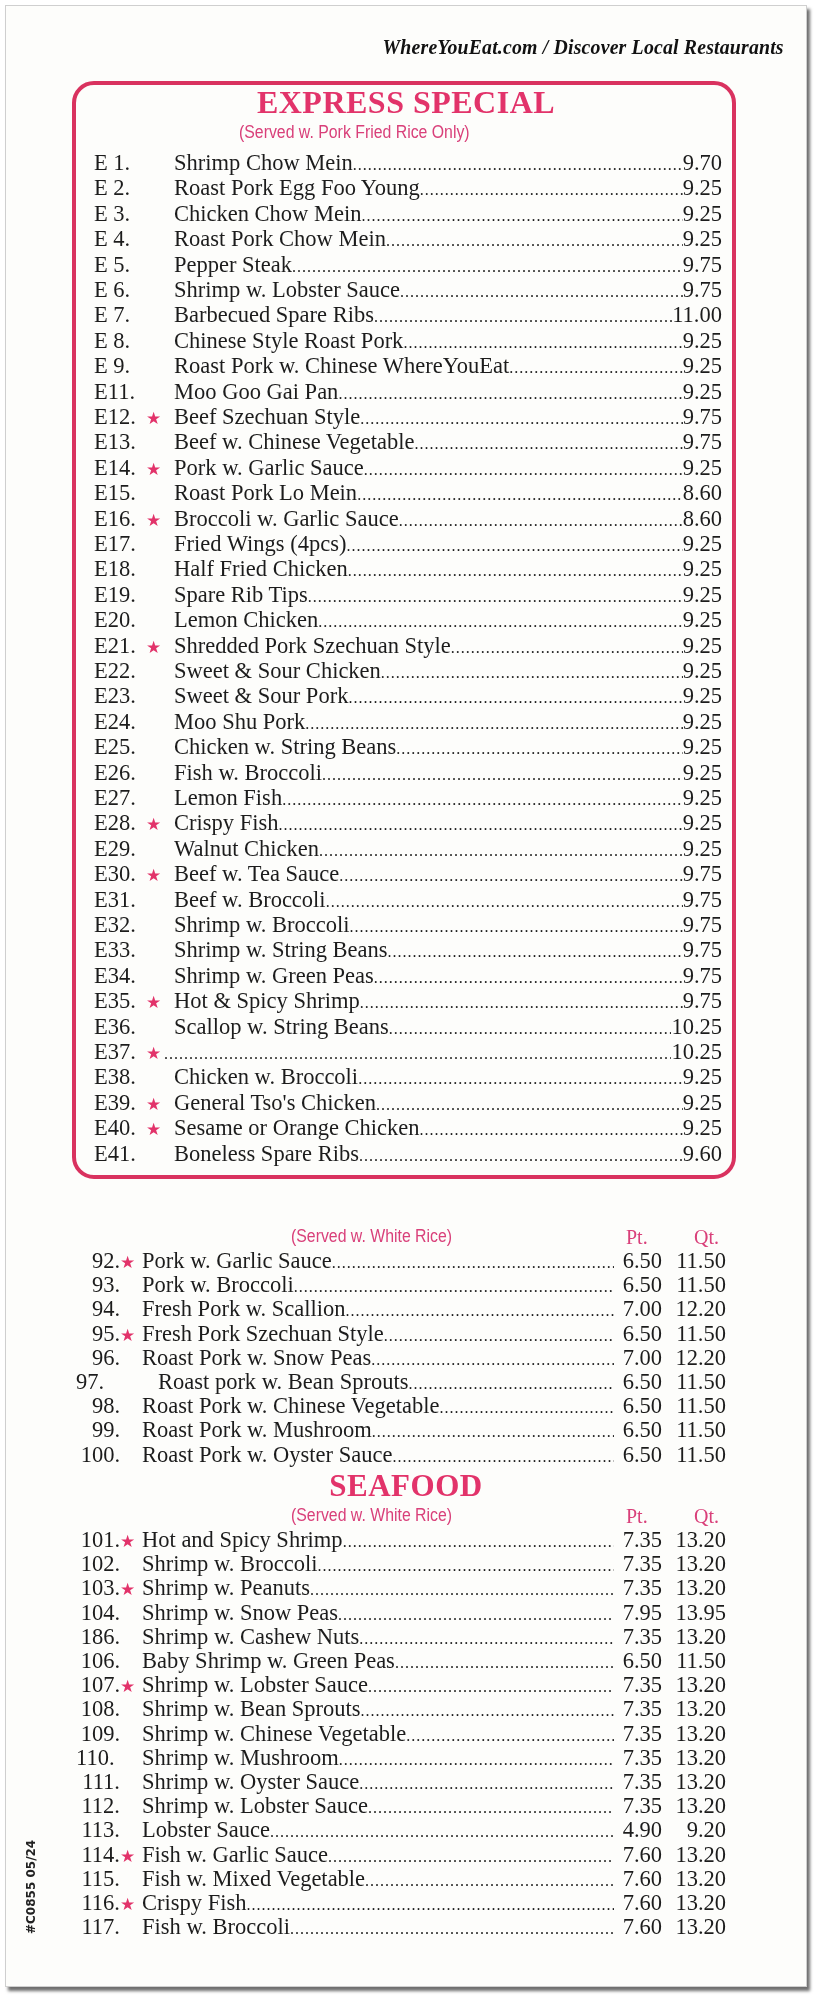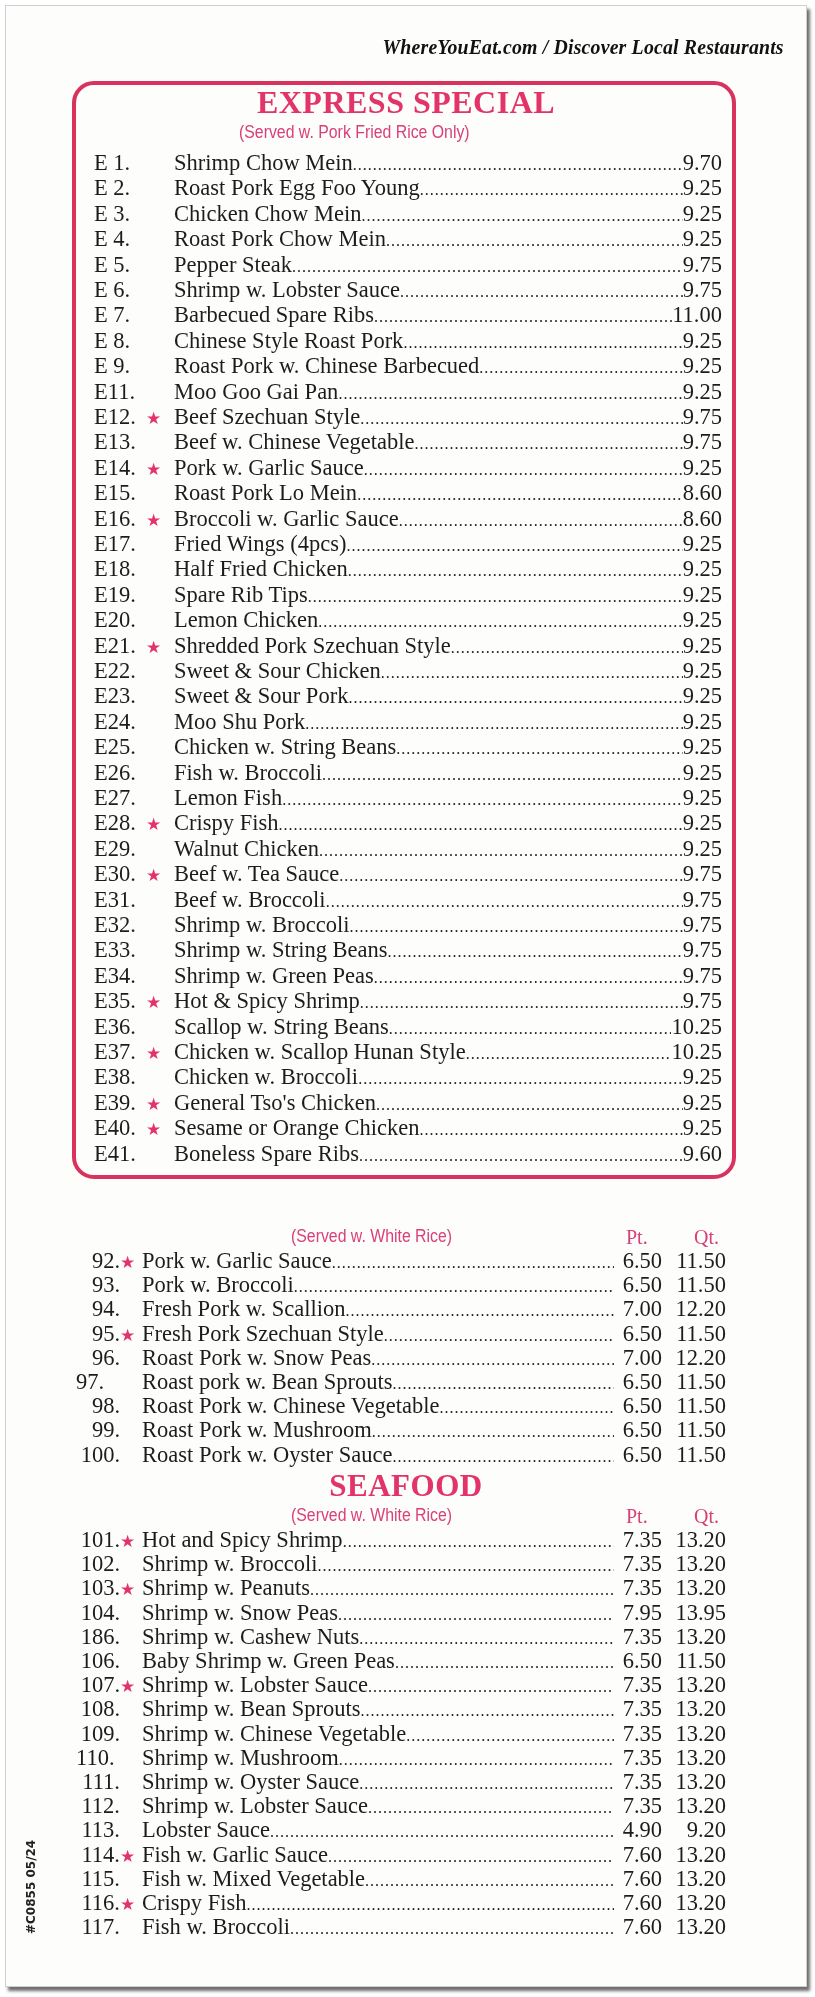--- a/index.html
+++ b/index.html
@@ -81,21 +81,21 @@
       <div class="row" style="left:88px;top:321.79999999999995px;width:628px;">
         <span class="code" style="width:52px;">E 8.</span>
         <span class="star"></span>
         <span class="name" style="margin-left:10px;">Chinese Style Roast Pork</span>
         <span class="dots"></span>
         <span class="price">9.25</span>
       </div>
       <div class="row" style="left:88px;top:347.2px;width:628px;">
         <span class="code" style="width:52px;">E 9.</span>
         <span class="star"></span>
-        <span class="name" style="margin-left:10px;">Roast Pork w. Chinese Barbecued</span>
+        <span class="name" style="margin-left:10px;">Roast Pork w. Chinese WhereYouEat</span>
         <span class="dots"></span>
         <span class="price">9.25</span>
       </div>
       <div class="row" style="left:88px;top:372.6px;width:628px;">
         <span class="code" style="width:52px;">E11.</span>
         <span class="star"></span>
         <span class="name" style="margin-left:10px;">Moo Goo Gai Pan</span>
         <span class="dots"></span>
         <span class="price">9.25</span>
       </div>
@@ -270,21 +270,20 @@
       <div class="row" style="left:88px;top:1007.5999999999999px;width:628px;">
         <span class="code" style="width:52px;">E36.</span>
         <span class="star"></span>
         <span class="name" style="margin-left:10px;">Scallop w. String Beans</span>
         <span class="dots"></span>
         <span class="price">10.25</span>
       </div>
       <div class="row" style="left:88px;top:1033px;width:628px;">
         <span class="code" style="width:52px;">E37.</span>
         <span class="star">★</span>
-        <span class="name" style="margin-left:10px;">Chicken w. Scallop Hunan Style</span>
         <span class="dots"></span>
         <span class="price">10.25</span>
       </div>
       <div class="row" style="left:88px;top:1058.4px;width:628px;">
         <span class="code" style="width:52px;">E38.</span>
         <span class="star"></span>
         <span class="name" style="margin-left:10px;">Chicken w. Broccoli</span>
         <span class="dots"></span>
         <span class="price">9.25</span>
       </div>
@@ -351,21 +350,21 @@
         <span class="code" style="width:44px;text-align:right;">96.</span>
         <span class="star"></span>
         <span class="name" style="margin-left:4px;">Roast Pork w. Snow Peas</span>
         <span class="dots"></span>
         <span class="price" style="width:48px;">7.00</span>
         <span class="price" style="width:64px;">12.20</span>
       </div>
       <div class="row" style="left:70px;top:1363px;width:650px;">
         <span class="code" style="width:44px;text-align:left;">97.</span>
         <span class="star"></span>
-        <span class="name" style="margin-left:4px;">Roast pork w. Bean Sprouts</span>
+        <span class="name" style="margin-left:20px;">Roast pork w. Bean Sprouts</span>
         <span class="dots"></span>
         <span class="price" style="width:48px;">6.50</span>
         <span class="price" style="width:64px;">11.50</span>
       </div>
       <div class="row" style="left:70px;top:1387.2px;width:650px;">
         <span class="code" style="width:44px;text-align:right;">98.</span>
         <span class="star"></span>
         <span class="name" style="margin-left:4px;">Roast Pork w. Chinese Vegetable</span>
         <span class="dots"></span>
         <span class="price" style="width:48px;">6.50</span>

